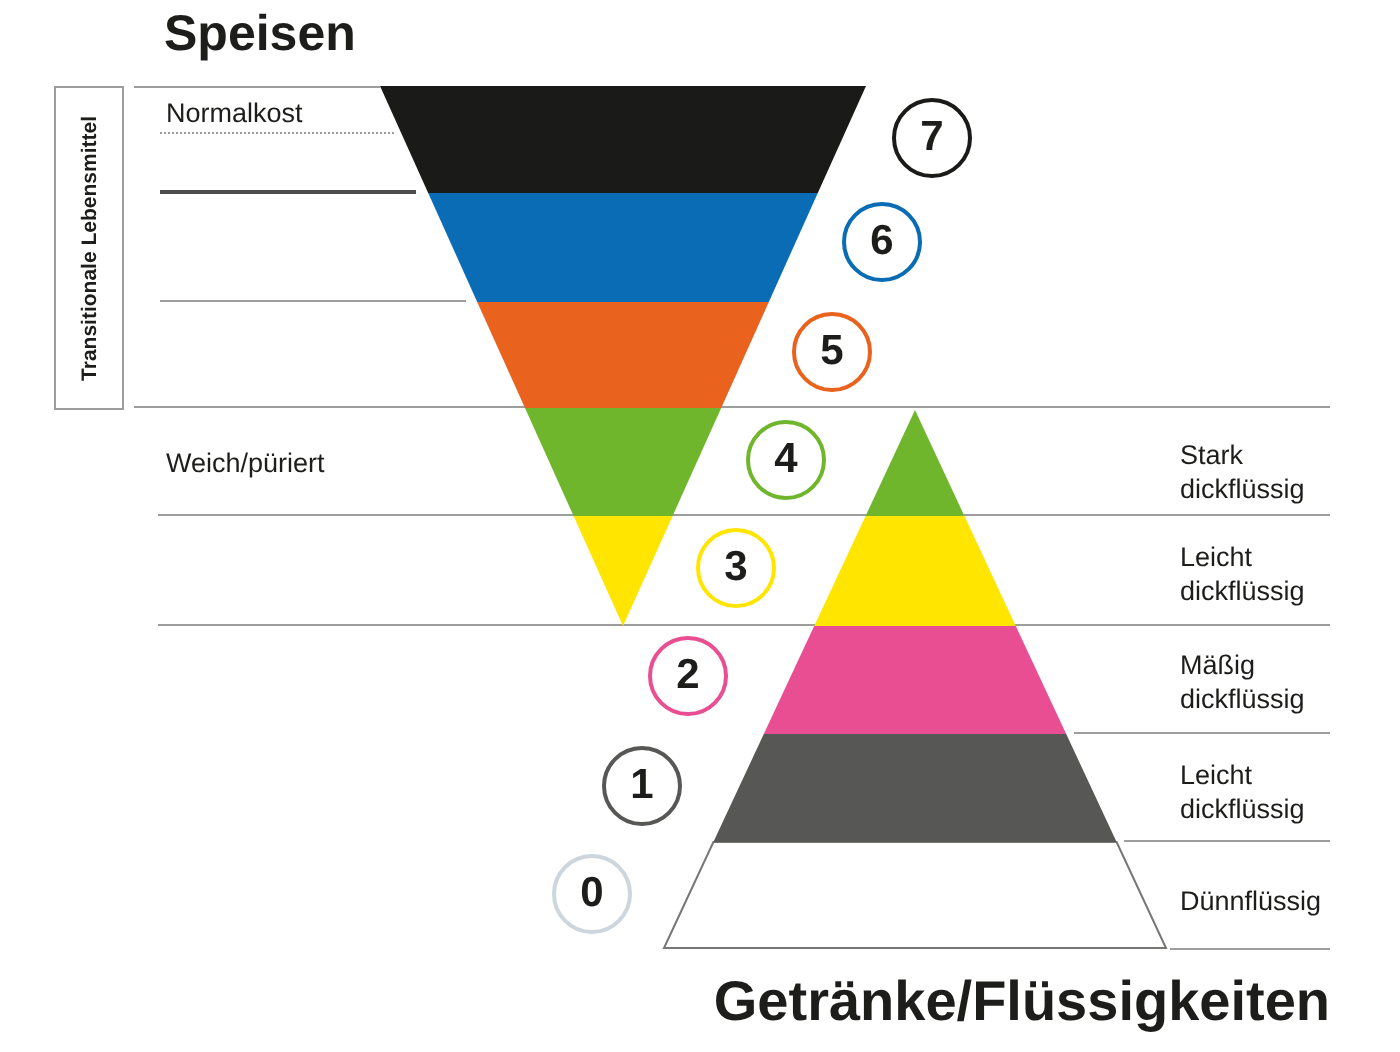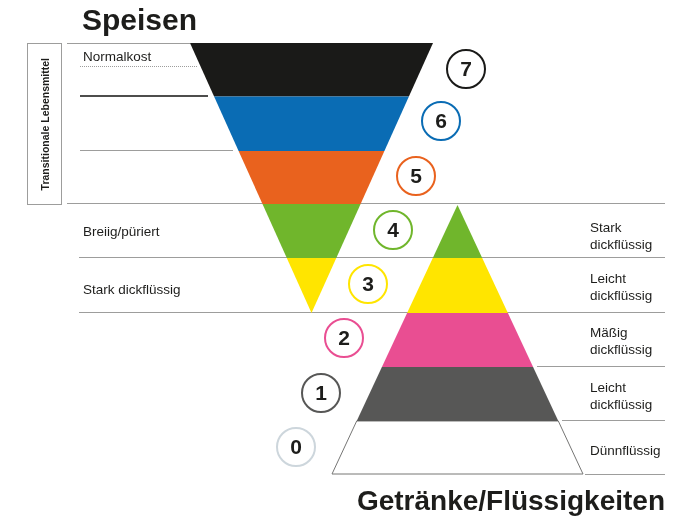--- a/index.html
+++ b/index.html
@@ -2,21 +2,21 @@
 <html><head>
 <meta charset="utf-8">
 <style>
   html,body{margin:0;padding:0;background:#fff;}
   .canvas{
     position:relative;width:700px;height:526px;background:#fff;overflow:hidden;
     font-family:"Liberation Sans",sans-serif;color:#1d1d1b;
   }
   
   .title{position:absolute;font-weight:bold;color:#1d1d1b;letter-spacing:0;}
-  .title-top{left:82px;top:3px;font-size:30px;}
+  .title-top{left:82px;top:3px;font-size:25px;}
   .title-bottom{right:35px;top:485px;font-size:28px;}
   
   .side-box{
     position:absolute;left:27px;top:43px;width:35px;height:162px;
     border:1px solid #9d9d9c;box-sizing:border-box;
     display:flex;align-items:center;justify-content:center;
   }
   .side-box-text{
     writing-mode:vertical-rl;transform:rotate(180deg);
     font-size:10.5px;font-weight:bold;white-space:nowrap;color:#1d1d1b;
@@ -99,24 +99,21 @@
   <div class="title title-bottom">Getränke/Flüssigkeiten</div>
 
   <div class="side-box">
     <span class="side-box-text">Transitionale Lebensmittel</span>
   </div>
 
   <div class="lvl-label f0">
     <span>Normalkost</span>
   </div>
   <div class="lvl-label f4">
-    <span>Breiig/püriert</span>
-  </div>
-  <div class="lvl-label f5">
-    <span>Stark dickflüssig</span>
+    <span>Weich/püriert</span>
   </div>
 
   <div class="lvl-label d0">
     <span>Stark</span>
     <span>dickflüssig</span>
   </div>
   <div class="lvl-label d1">
     <span>Leicht</span>
     <span>dickflüssig</span>
   </div>

